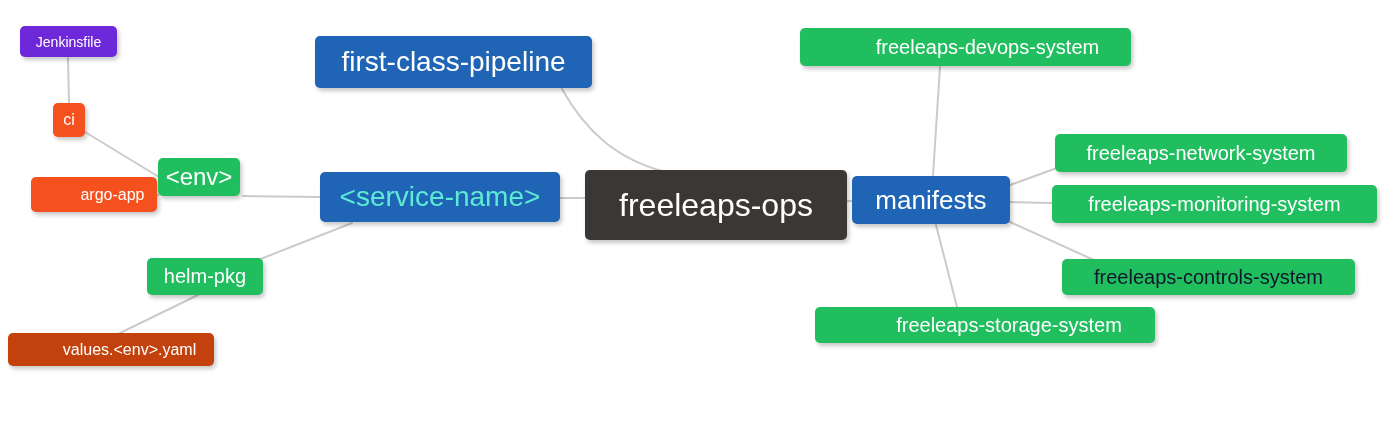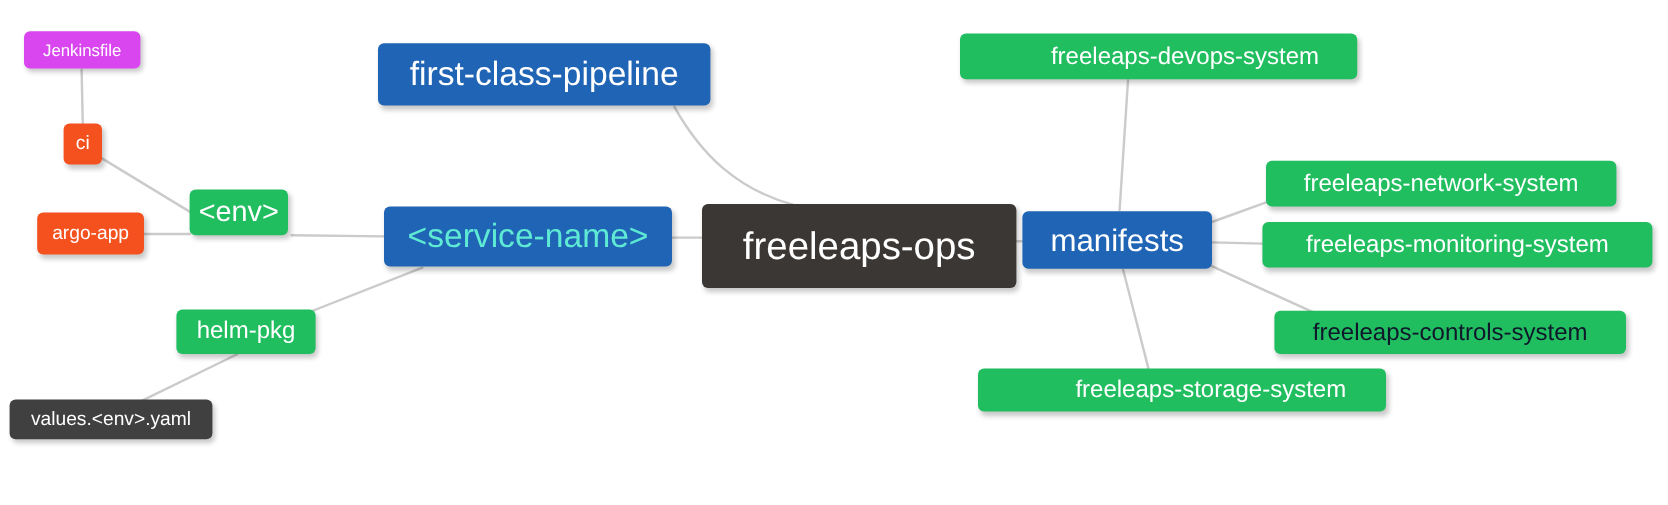--- a/index.html
+++ b/index.html
@@ -10,21 +10,21 @@
   .edge-layer{position:absolute;left:0;top:0;width:1390px;height:421px;}
   .edge{stroke:#cbcbcb;stroke-width:2;fill:none;stroke-linecap:round;}
   .node{
     position:absolute;display:flex;align-items:center;justify-content:center;
     color:#ffffff;border-radius:5px;white-space:nowrap;cursor:pointer;
     box-shadow:2px 3px 4px rgba(0,0,0,0.22);
   }
   
   #n-jenkinsfile          {left:20px;  top:26px;  width:97px;  height:31px; font-size:14px;}
   #n-ci                   {left:53px;  top:103px; width:32px;  height:34px; font-size:16px;}
-  #n-argo-app             {left:31px;  top:177px; width:89px;  height:35px; font-size:16px;}
+  #n-argo-app             {left:31px;  top:177px; width:89px;  height:35px; font-size:16px;padding-left:37px;}
   #n-env                  {left:158px; top:158px; width:82px;  height:38px; font-size:24px;}
   #n-helm-pkg             {left:147px; top:258px; width:116px; height:37px; font-size:20px;}
   #n-values-env-yaml      {left:8px;   top:333px; width:169px; height:33px; font-size:16px;}
   #n-first-class-pipeline {left:315px; top:36px;  width:277px; height:52px; font-size:28px;}
   #n-service-name         {left:320px; top:172px; width:240px; height:50px; font-size:28px;}
   #n-freeleaps-ops        {left:585px; top:170px; width:262px; height:70px; font-size:32px;}
   #n-manifests            {left:852px; top:176px; width:158px; height:48px; font-size:26px;}
   #n-devops-system        {left:800px; top:28px;  width:287px; height:38px; font-size:20px;}
   #n-network-system       {left:1055px;top:110px; width:292px; height:38px; font-size:20px;margin-top:24px;}
   #n-monitoring-system    {left:1052px;top:185px; width:325px; height:38px; font-size:20px;}
@@ -46,26 +46,26 @@
     <path class="edge" d="M 562 89 C 585 130, 615 158, 662 171" style="stroke: rgb(203, 203, 203);"></path>
     <line class="edge" x1="560" y1="198" x2="585" y2="198" style="stroke: rgb(203, 203, 203);"></line>
     <line class="edge" x1="847" y1="201" x2="852" y2="201" style="stroke: rgb(203, 203, 203);"></line>
     <line class="edge" x1="933" y1="175" x2="940" y2="67" style="stroke: rgb(203, 203, 203);"></line>
     <line class="edge" x1="1010" y1="185" x2="1112" y2="148" style="stroke: rgb(203, 203, 203);"></line>
     <line class="edge" x1="1010" y1="202" x2="1052" y2="203" style="stroke: rgb(203, 203, 203);"></line>
     <line class="edge" x1="1008" y1="221" x2="1096" y2="261" style="stroke: rgb(203, 203, 203);"></line>
     <line class="edge" x1="936" y1="225" x2="957" y2="307" style="stroke: rgb(203, 203, 203);"></line>
   </svg>
 
-  <div class="node" id="n-jenkinsfile" style="background-color: #d946ef; color: rgb(255, 255, 255); text-align: right;">Jenkinsfile</div>
+  <div class="node" id="n-jenkinsfile" style="background-color: #6d28d9; color: rgb(255, 255, 255); text-align: right;">Jenkinsfile</div>
   <div class="node" id="n-ci" style="background-color: rgb(244, 81, 30); color: rgb(255, 255, 255);">ci</div>
   <div class="node" id="n-argo-app" style="background-color: rgb(244, 81, 30); color: rgb(255, 255, 255);">argo-app</div>
   <div class="node" id="n-env" style="background-color: rgb(33, 190, 96); color: rgb(255, 255, 255);">&lt;env&gt;</div>
   <div class="node" id="n-helm-pkg" style="background-color: rgb(33, 190, 96); color: rgb(255, 255, 255);">helm-pkg</div>
-  <div class="node" id="n-values-env-yaml" style="background-color: #404040; color: rgb(255, 255, 255);">values.&lt;env&gt;.yaml</div>
+  <div class="node" id="n-values-env-yaml" style="background-color: #c2410c; color: rgb(255, 255, 255); padding-left: 37px;">values.&lt;env&gt;.yaml</div>
   <div class="node" id="n-first-class-pipeline" style="background-color: rgb(32, 101, 181); color: rgb(255, 255, 255);">first-class-pipeline</div>
   <div class="node" id="n-service-name" style="background-color: rgb(32, 101, 181); color: #5eead4;">&lt;service-name&gt;</div>
   <div class="node" id="n-freeleaps-ops" style="background-color: rgb(59, 55, 52); color: rgb(255, 255, 255);">freeleaps-ops</div>
   <div class="node" id="n-manifests" style="background-color: rgb(32, 101, 181); color: rgb(255, 255, 255);">manifests</div>
   <div class="node" id="n-devops-system" style="background-color: rgb(33, 190, 96); color: rgb(255, 255, 255); padding-left: 44px;">freeleaps-devops-system</div>
   <div class="node" id="n-network-system" style="background-color: rgb(33, 190, 96); color: rgb(255, 255, 255);">freeleaps-network-system</div>
   <div class="node" id="n-monitoring-system" style="background-color: rgb(33, 190, 96); color: rgb(255, 255, 255);">freeleaps-monitoring-system</div>
   <div class="node" id="n-controls-system" style="background-color: rgb(33, 190, 96); color: #0f172a;">freeleaps-controls-system</div>
   <div class="node" id="n-storage-system" style="background-color: rgb(33, 190, 96); color: rgb(255, 255, 255); padding-left: 48px;">freeleaps-storage-system</div>
 

